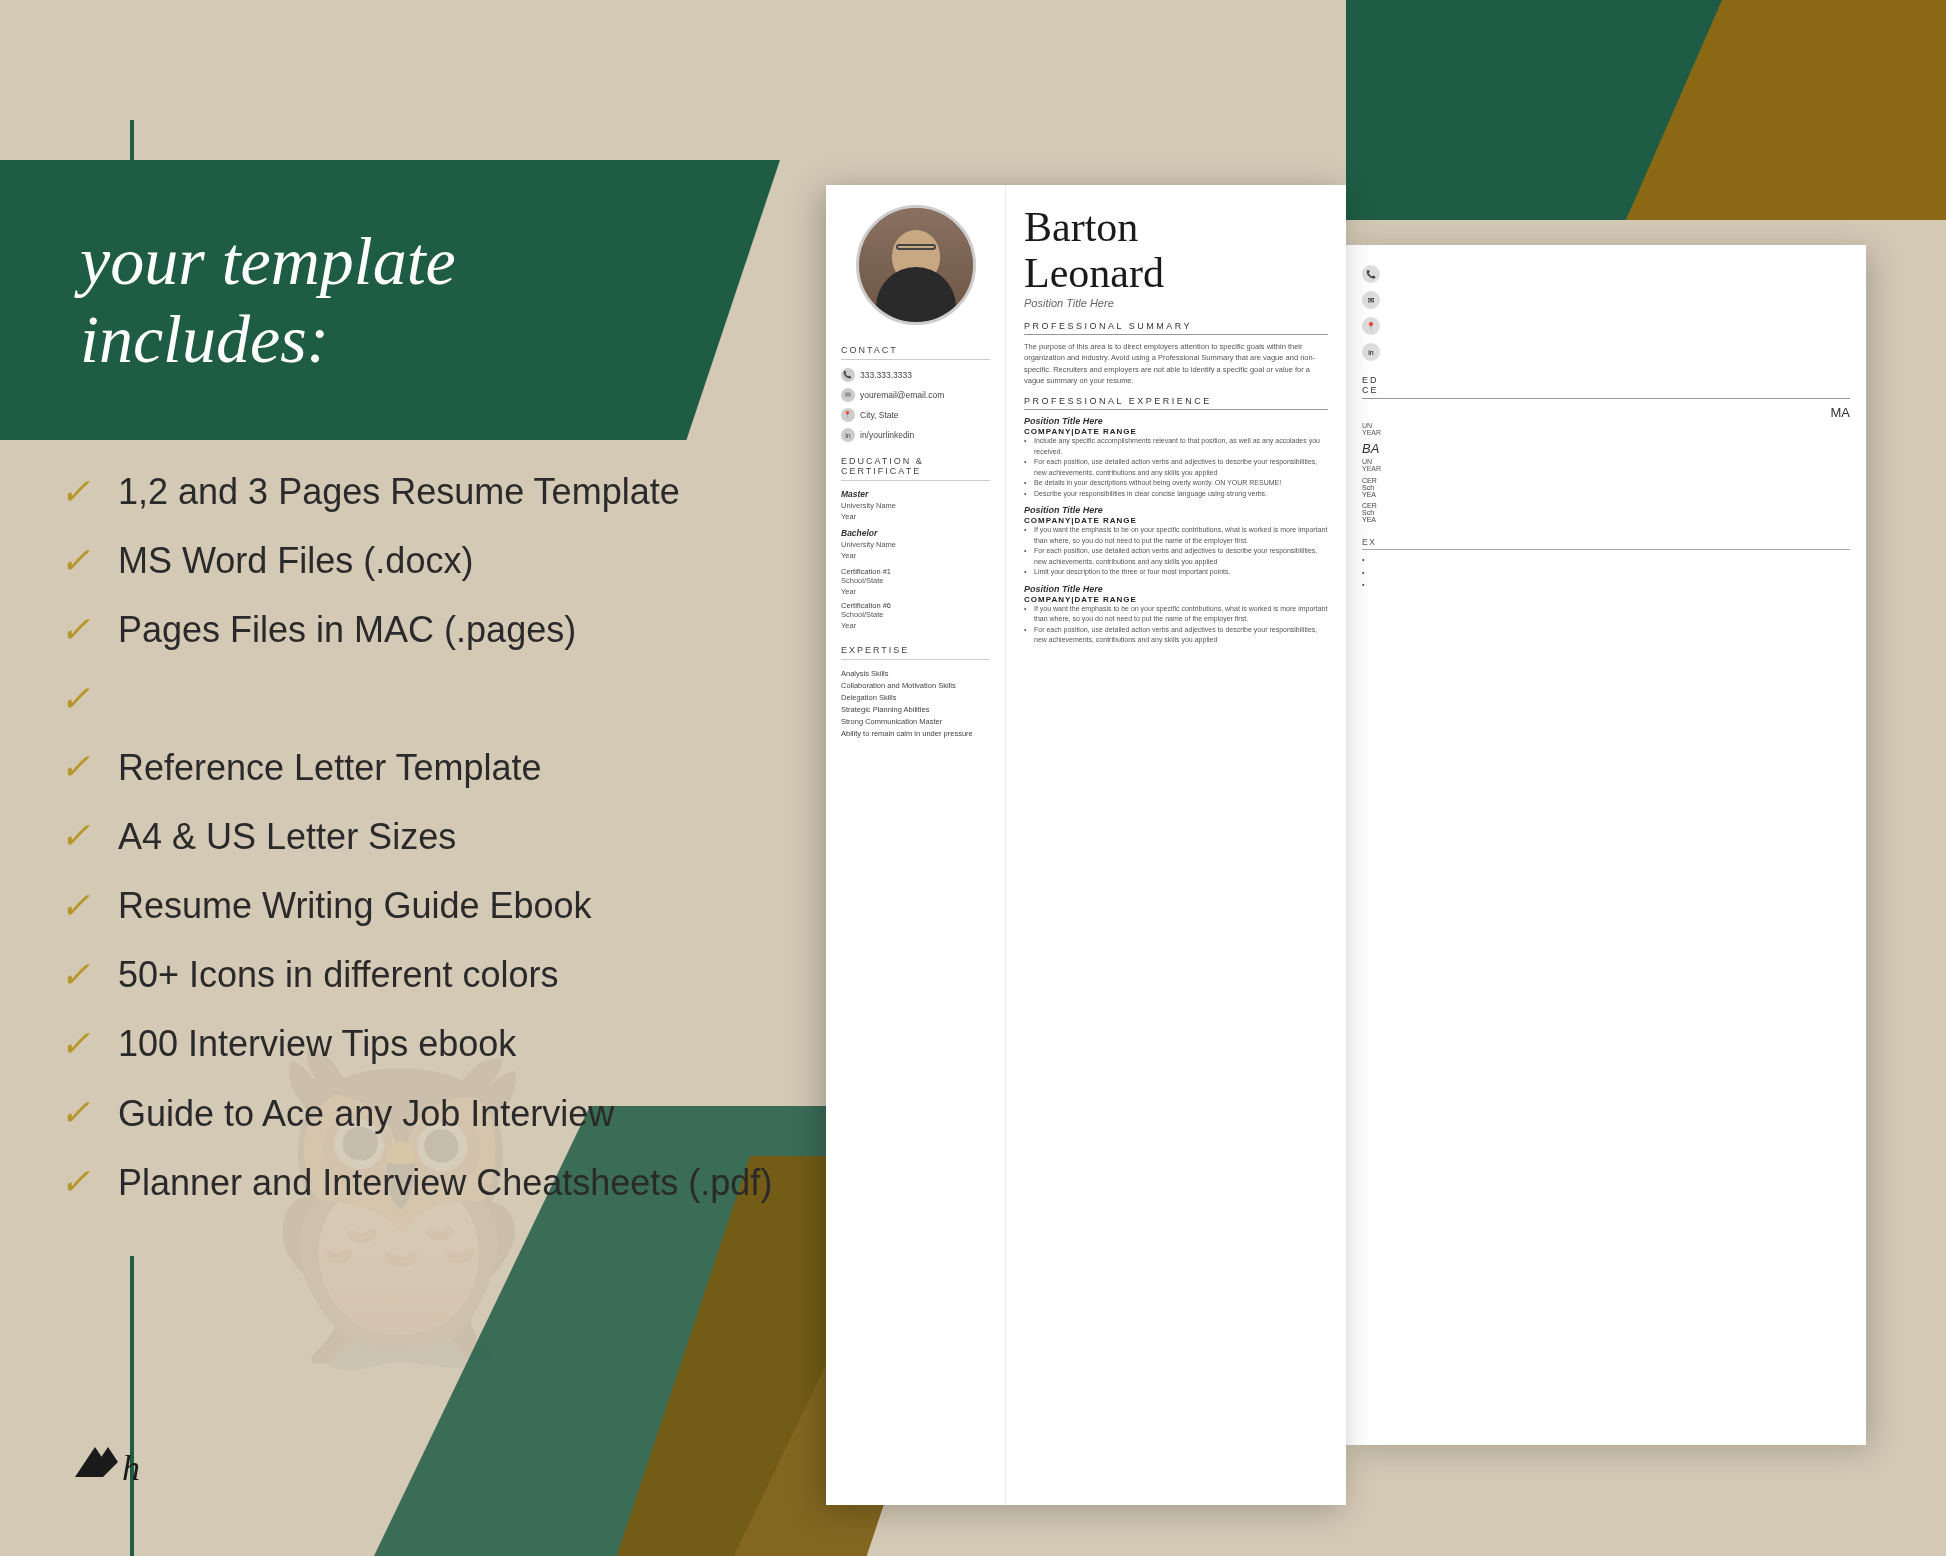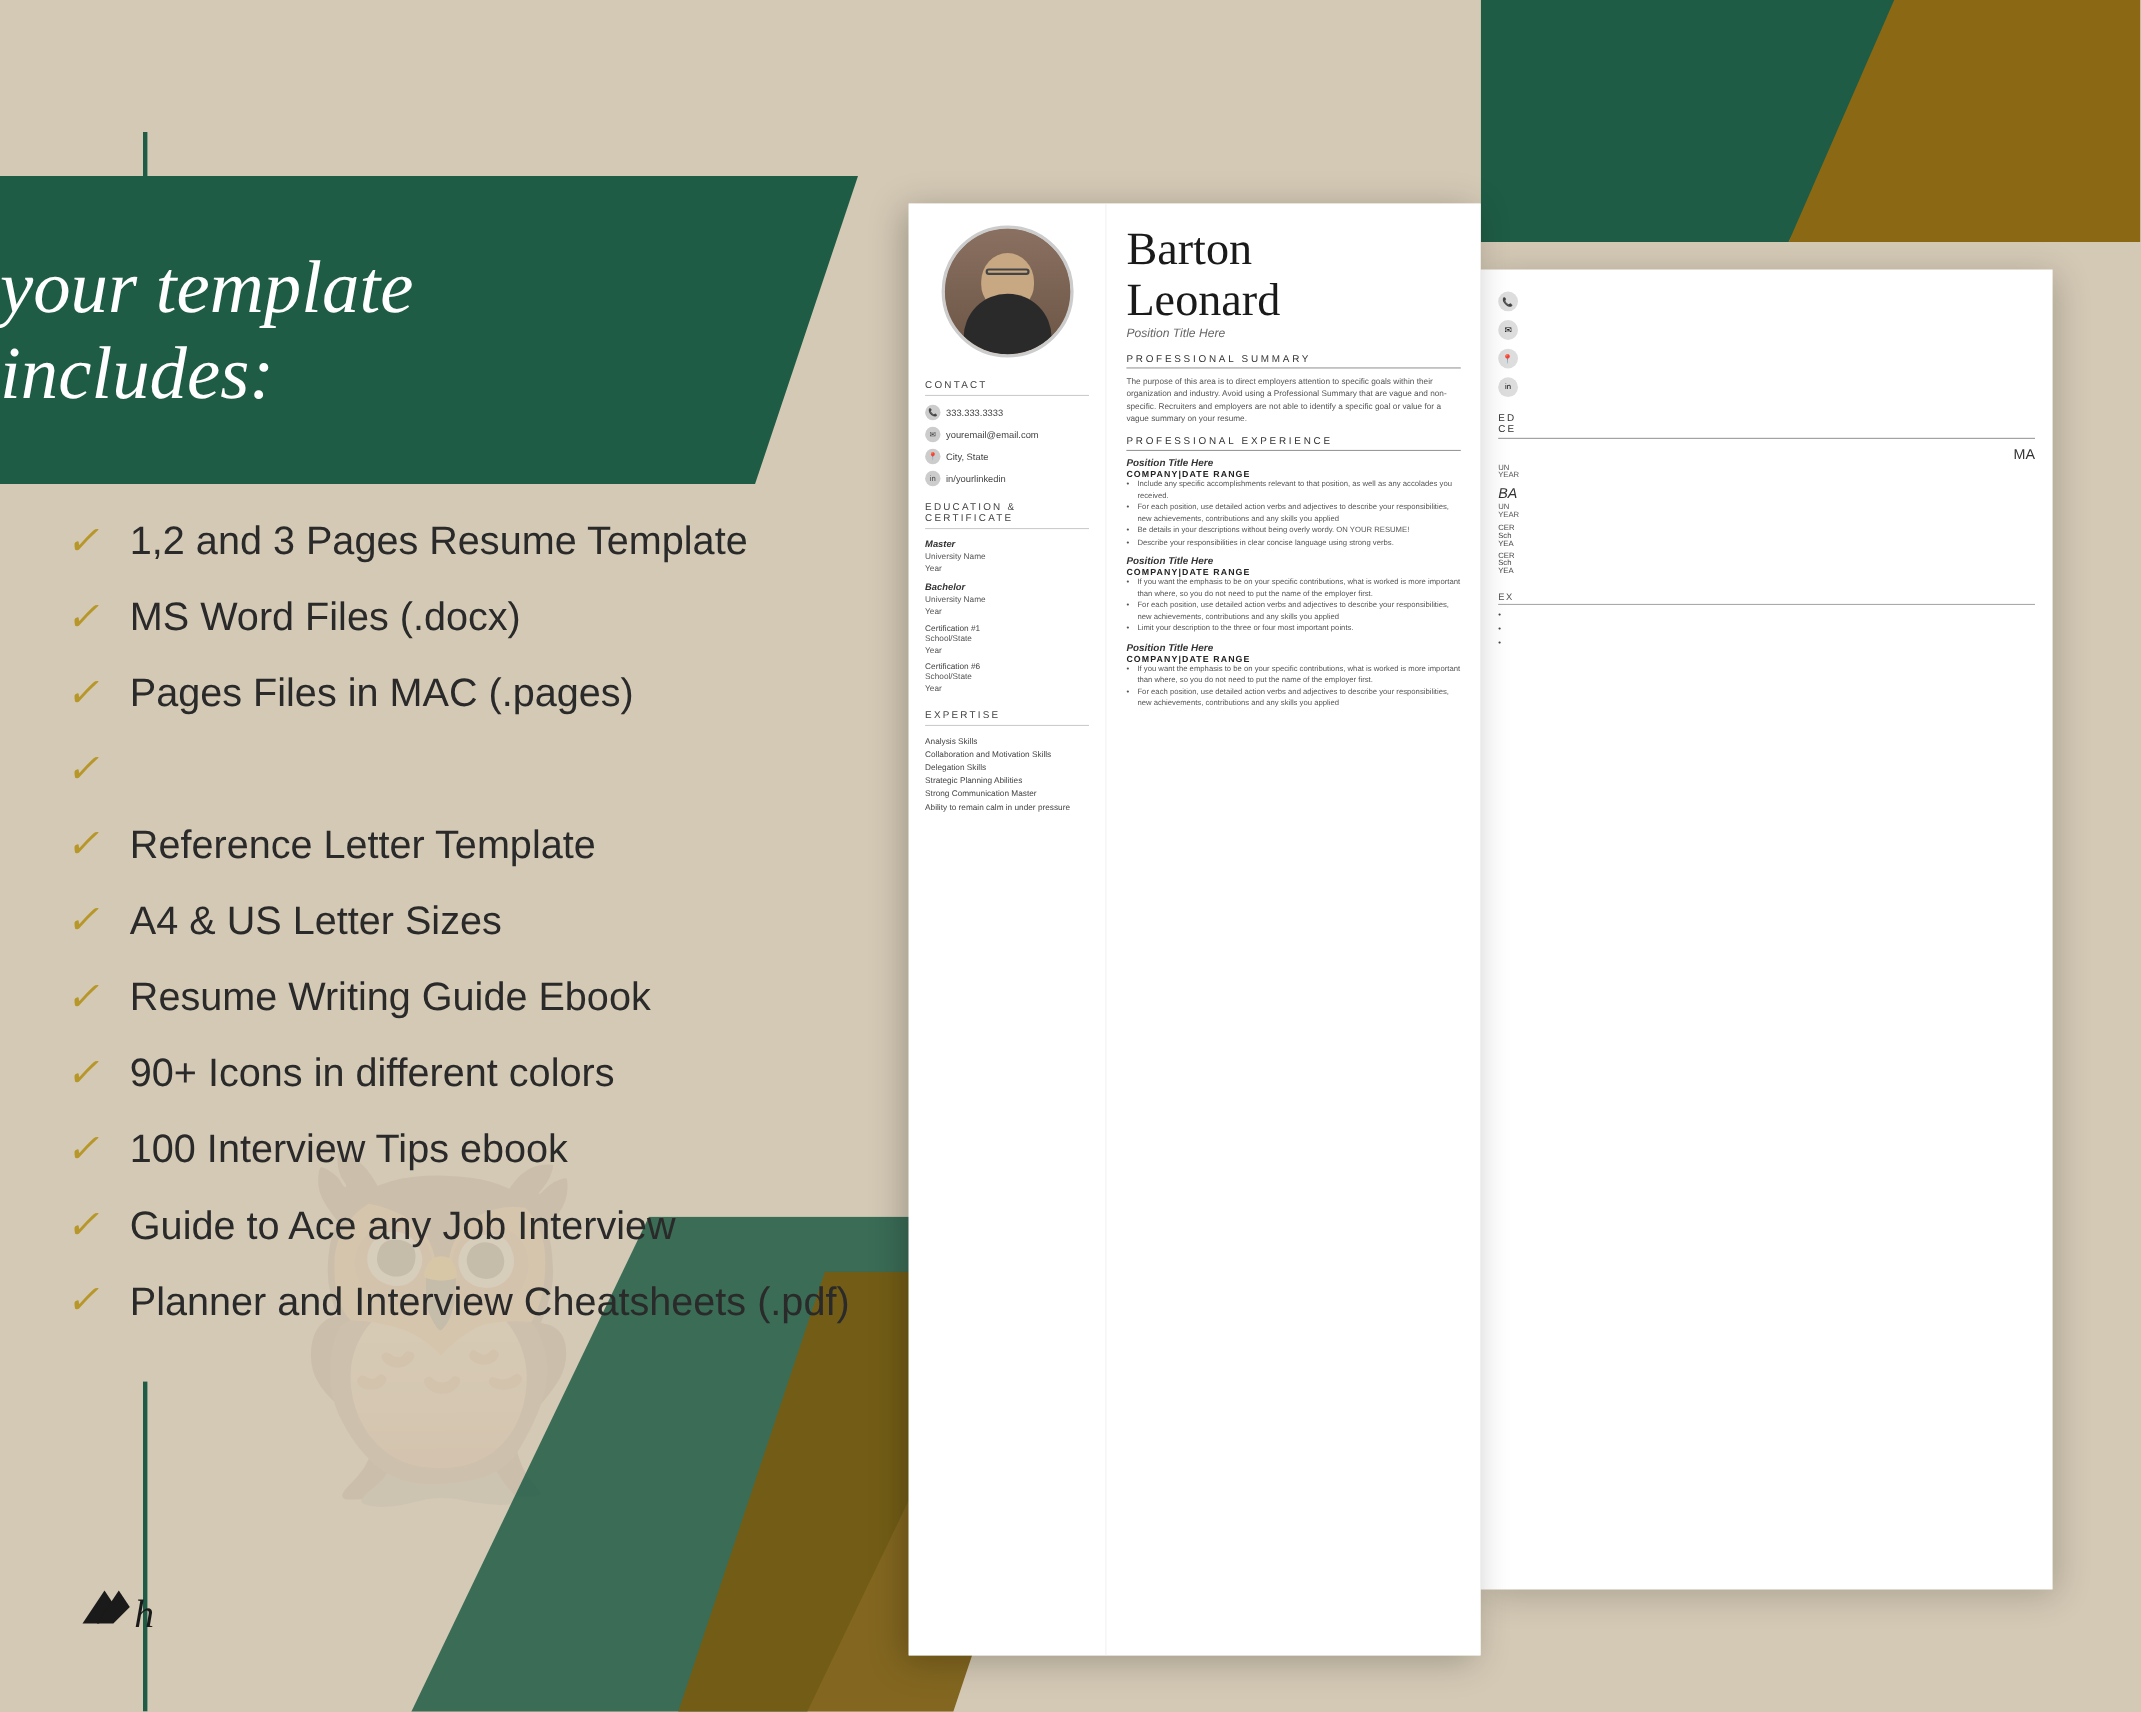--- a/index.html
+++ b/index.html
@@ -62,20 +62,21 @@
     .teal-banner {
       position: absolute;
       top: 160px;
       left: 0;
       width: 780px;
       height: 280px;
       background: #1e5c45;
       clip-path: polygon(0 0, 100% 0, 88% 100%, 0 100%);
       display: flex;
       align-items: center;
+      padding-left: 80px;
     }
 
     .banner-text {
       font-family: Georgia, 'Times New Roman', serif;
       font-style: italic;
       font-size: 68px;
       color: white;
       line-height: 1.15;
       font-weight: normal;
     }
@@ -421,21 +422,21 @@
   <div class="checklist-item">
     <span class="checkmark">✓</span>
     <span class="item-text">A4 &amp; US Letter Sizes</span>
   </div>
   <div class="checklist-item">
     <span class="checkmark">✓</span>
     <span class="item-text">Resume Writing Guide Ebook</span>
   </div>
   <div class="checklist-item">
     <span class="checkmark">✓</span>
-    <span class="item-text">90+ Icons in different colors</span>
+    <span class="item-text">50+ Icons in different colors</span>
   </div>
   <div class="checklist-item">
     <span class="checkmark">✓</span>
     <span class="item-text">100 Interview Tips ebook</span>
   </div>
   <div class="checklist-item">
     <span class="checkmark">✓</span>
     <span class="item-text">Guide to Ace any Job Interview</span>
   </div>
   <div class="checklist-item">

